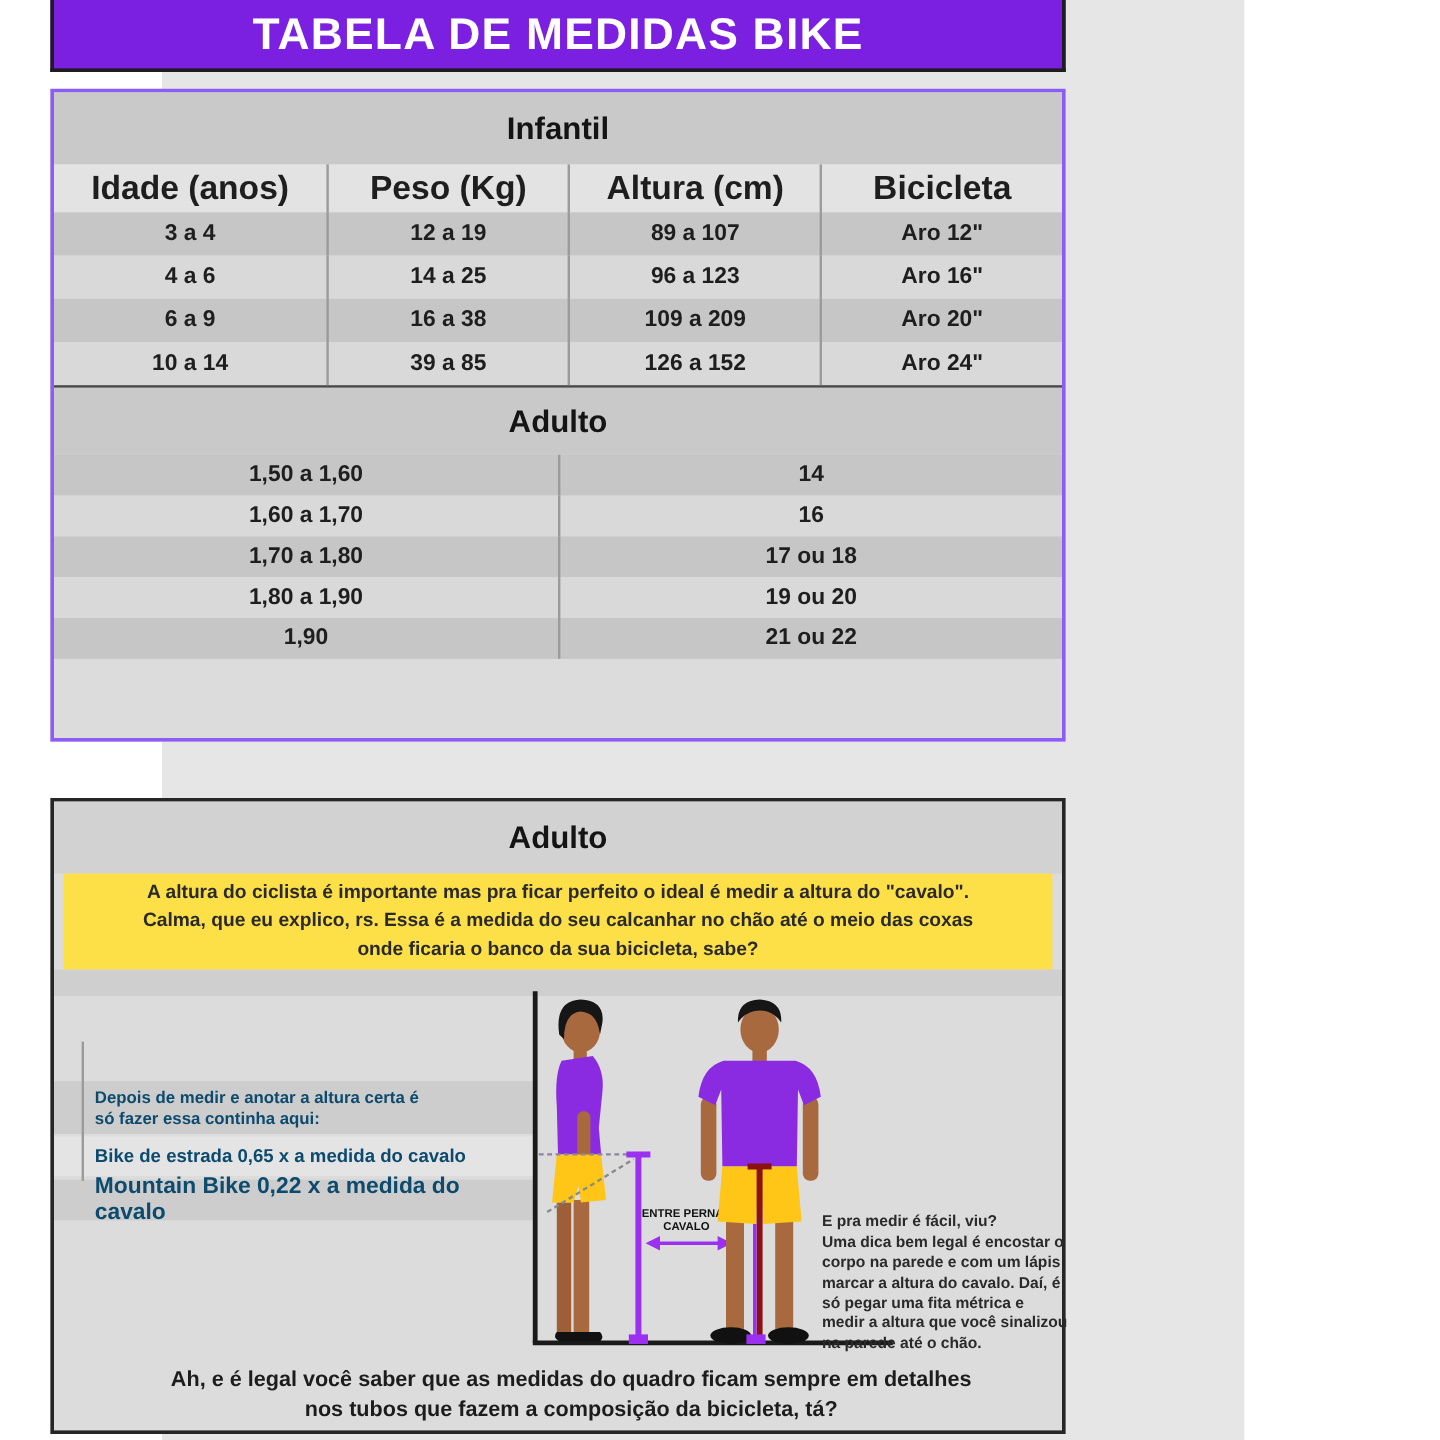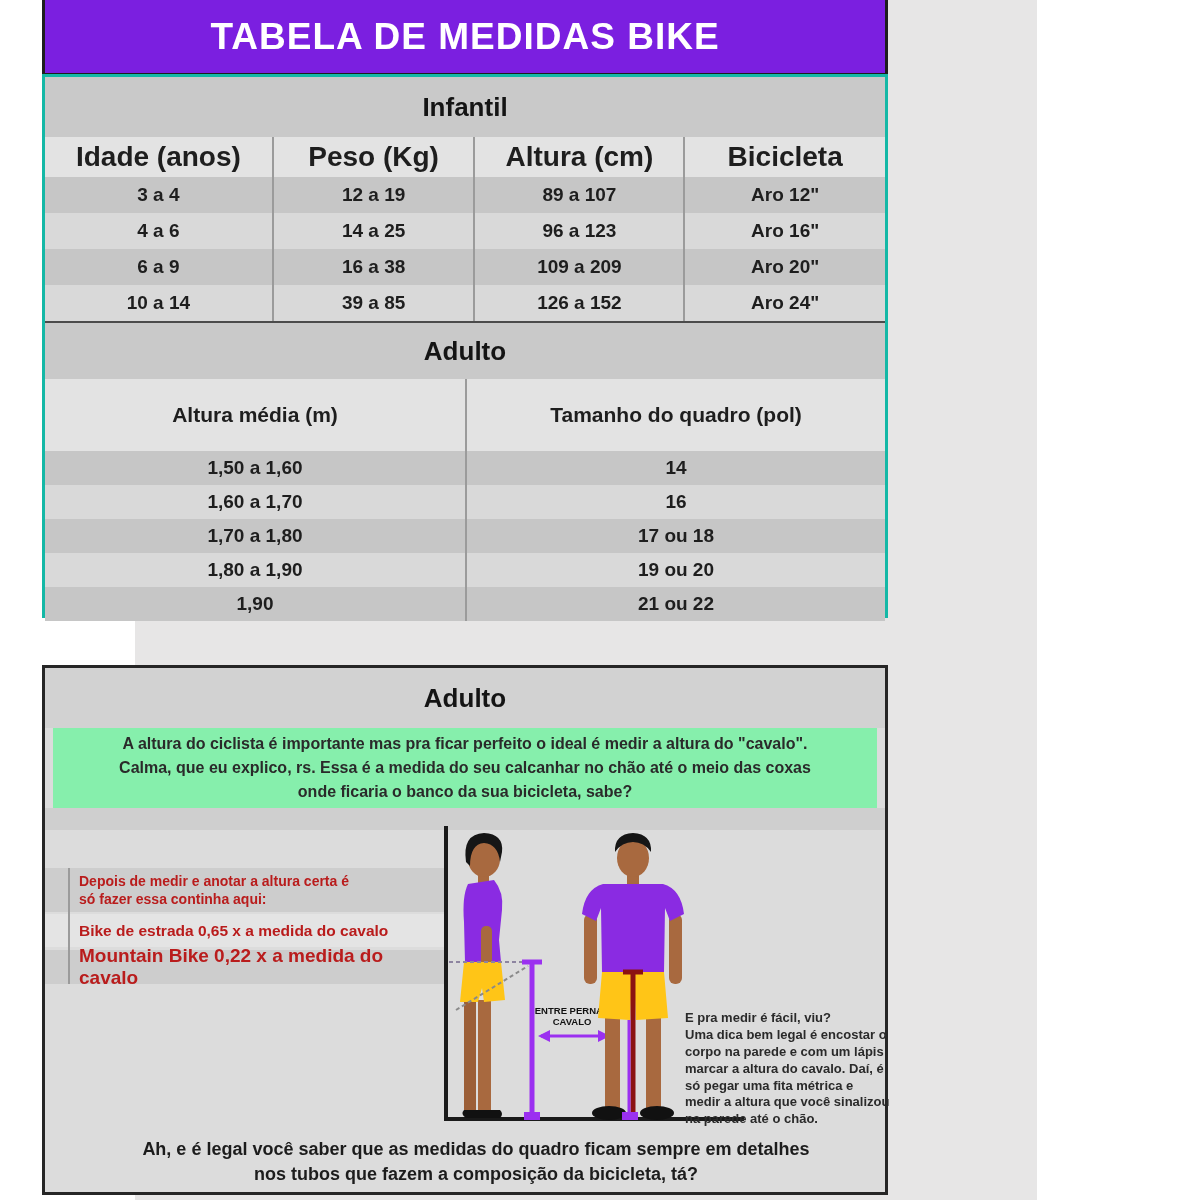--- a/index.html
+++ b/index.html
@@ -1,28 +1,28 @@
 <!DOCTYPE html>
 <html><head>
 <meta charset="utf-8">
 <style>
   * { margin:0; padding:0; box-sizing:border-box; }
   html,body { width:1200px; height:1200px; background:#ffffff; overflow:hidden;
               font-family:"Liberation Sans", sans-serif; }
   .page-bg { position:absolute; left:135px; top:0; width:902px; height:1200px; background:#e7e6e6; }
 
   
-  .banner { position:absolute; left:42px; top:0; width:846px; height:76px;
+  .banner { position:absolute; left:42px; top:0; width:846px; height:60px;
             background:#7b1fe0; border:3px solid #1d1d1d; border-top:none;
             display:flex; align-items:center; justify-content:center; }
   .banner span { color:#ffffff; font-size:37px; font-weight:800; letter-spacing:1px; }
 
   
   .tables-panel { position:absolute; left:42px; top:74px; width:846px; height:544px;
-                  border:3px solid #14b8a6; background:#dcdcdc; }
+                  border:3px solid #8b5cf6; background:#dcdcdc; }
   .band { height:60px; background:#c9c9c9; display:flex; align-items:center; justify-content:center;
           font-size:26px; font-weight:800; color:#141414; }
   .band.adulto { height:58px; border-top:2px solid #4b4b4b; }
   .grid4 { display:grid; grid-template-columns:27% 24% 25% 24%; }
   .grid2 { display:grid; grid-template-columns:50% 50%; }
   .thead { height:40px; background:#e3e3e3; }
   .thead .cell { font-weight:800; font-size:28px; }
   .ahead { height:72px; background:#e3e3e3; }
   .ahead .cell { font-weight:800; font-size:21px; }
   .trow  { height:36px; }
@@ -31,27 +31,27 @@
   .row-light { background:#d9d9d9; }
   .cell { display:flex; align-items:center; justify-content:center;
           font-size:19px; font-weight:700; color:#1e1e1e; }
   .cell.div { border-left:2px solid #9b9b9b; }
 
   
   .info-panel { position:absolute; left:42px; top:665px; width:846px; height:530px;
                 border:3px solid #262626; background:#dcdcdc; }
   .b-title { height:60px; background:#d2d2d2; display:flex; align-items:center; justify-content:center;
              font-size:26px; font-weight:800; color:#141414; }
-  .b-intro { height:80px; margin:0 8px; background:#86efac; display:flex; align-items:center;
+  .b-intro { height:80px; margin:0 8px; background:#fde047; display:flex; align-items:center;
              justify-content:center; text-align:center; padding:0 62px;
              font-size:16px; font-weight:600; line-height:1.5; color:#2a2a2a; }
   .b-strip { height:22px; background:#cfcfcf; }
   .b-main { position:relative; height:302px; }
   .lband { position:absolute; left:0; width:400px; display:flex; align-items:center;
-           padding-left:34px; color:#b91c1c; }
+           padding-left:34px; color:#0c4a6e;margin-top:33px; }
   .lband.one   { top:38px; height:44px; background:#cdcdcd; font-size:14px; font-weight:600; line-height:1.3; }
   .lband.one span { display:block; width:270px; }
   .lband.two   { top:84px; height:33px; background:#e4e4e4; font-size:15.5px; font-weight:800; }
   .lband.three { top:120px; height:34px; background:#cdcdcd; font-size:19px; font-weight:800; }
   .v-line { position:absolute; left:23px; top:38px; width:2px; height:116px; background:#9b9b9b; }
   .figure { position:absolute; left:393px; top:-8px; width:442px; height:314px; }
   .tip { position:absolute; left:640px; top:180px; width:205px; z-index:2;
          font-size:13px; font-weight:600; line-height:1.3; color:#2a2a2a; }
   .b-footer { height:60px; display:flex; align-items:center; justify-content:center;margin-left:22px; }
   .b-footer div { width:700px; text-align:center; font-size:18px; font-weight:700;
@@ -96,24 +96,20 @@
   </div>
   <div class="grid4 trow row-light">
     <div class="cell">10 a 14</div>
     <div class="cell div">39 a 85</div>
     <div class="cell div">126 a 152</div>
     <div class="cell div">Aro 24"</div>
   </div>
 
   <div class="band adulto">Adulto</div>
 
-  <div class="grid2 ahead">
-    <div class="cell">Altura média (m)</div>
-    <div class="cell div">Tamanho do quadro (pol)</div>
-  </div>
   <div class="grid2 arow row-dark">
     <div class="cell">1,50 a 1,60</div>
     <div class="cell div">14</div>
   </div>
   <div class="grid2 arow row-light">
     <div class="cell">1,60 a 1,70</div>
     <div class="cell div">16</div>
   </div>
   <div class="grid2 arow row-dark">
     <div class="cell">1,70 a 1,80</div>

